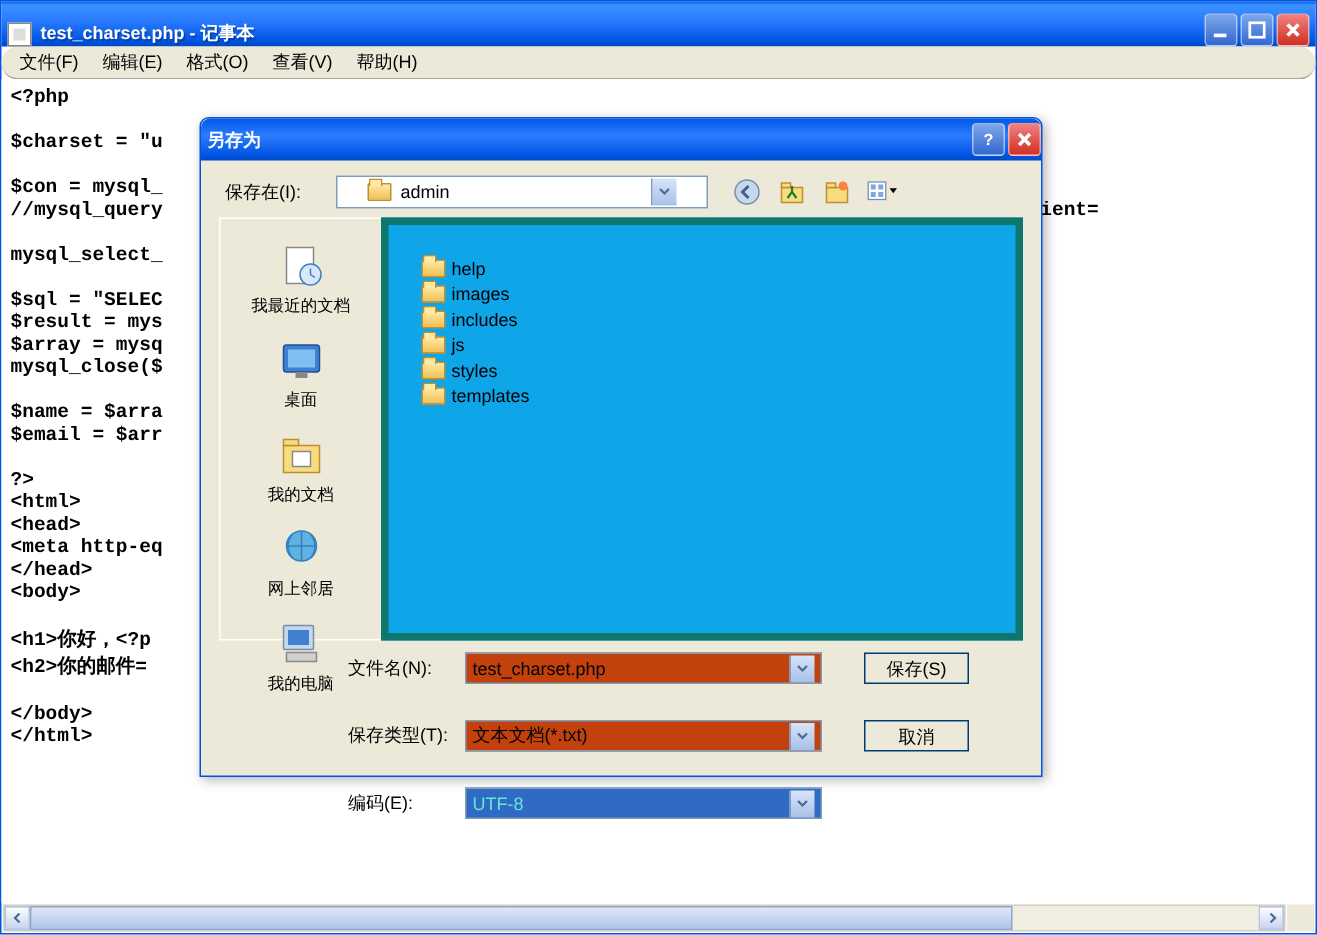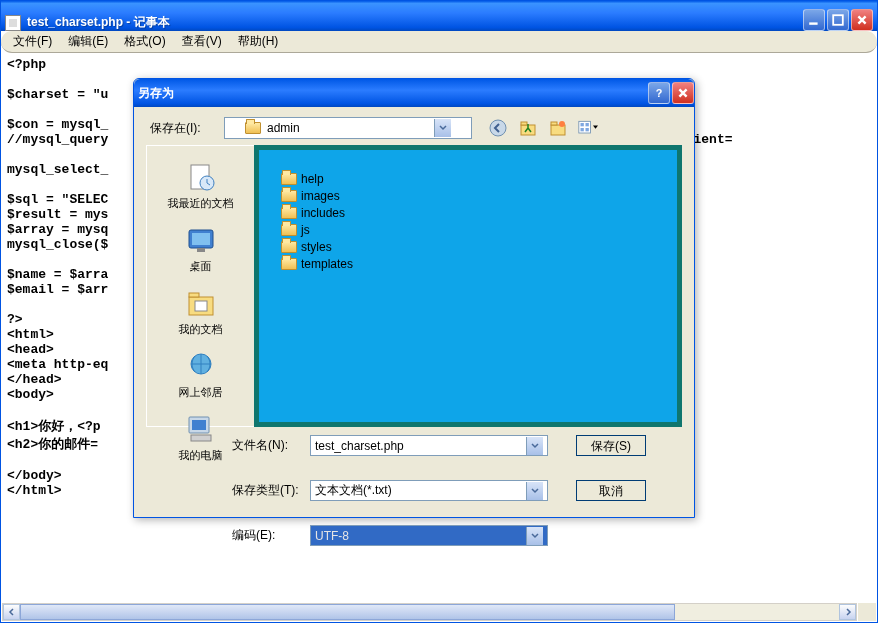--- a/index.html
+++ b/index.html
@@ -40,22 +40,22 @@
 .places{width:108px;background:#ece9d8;border:1px solid #fff;border-right:none;padding:6px 0;}
 .place{display:flex;flex-direction:column;align-items:center;margin:4px 0;padding:4px 2px;}
 .place .pic{width:34px;height:34px;display:flex;align-items:center;justify-content:center;}
 .place .plabel{font-size:11px;margin-top:2px;text-align:center;}
 .file-list{flex:1;background:#0ea5e9;border:5px solid #0f766e;padding:20px;}
 .file-item{display:flex;align-items:center;height:17px;padding:0 2px;}
 .file-item .folder-ico{margin-right:4px;}
 .bottom-rows{margin-top:8px;margin-left:86px;}
 .brow{display:flex;align-items:center;margin-bottom:24px;}
 .brow .blbl{width:78px;}
-.brow .combo{width:238px;height:21px;background:#ffffff;border:1px solid #7f9db9;display:flex;align-items:center;padding:0 4px;}
-.brow .combo.sel{background:#316ac5;color:#e5e5e5;justify-content:space-between;}
+.brow .combo{width:238px;height:21px;background:#c2410c;border:1px solid #7f9db9;display:flex;align-items:center;padding:0 4px;}
+.brow .combo.sel{background:#316ac5;color:#5eead4;justify-content:space-between;}
 .brow .combo .dd-arrow{margin-left:auto;}
 .brow .btn{margin-left:28px;width:70px;height:21px;background:#ece9d8;border:1px solid #003c74;text-align:center;line-height:20px;}
 </style>
 </head>
 <body>
 
 <div class="main-window">
   <div class="titlebar">
     <div class="icon"></div>
     <div class="title">test_charset.php - 记事本</div>

